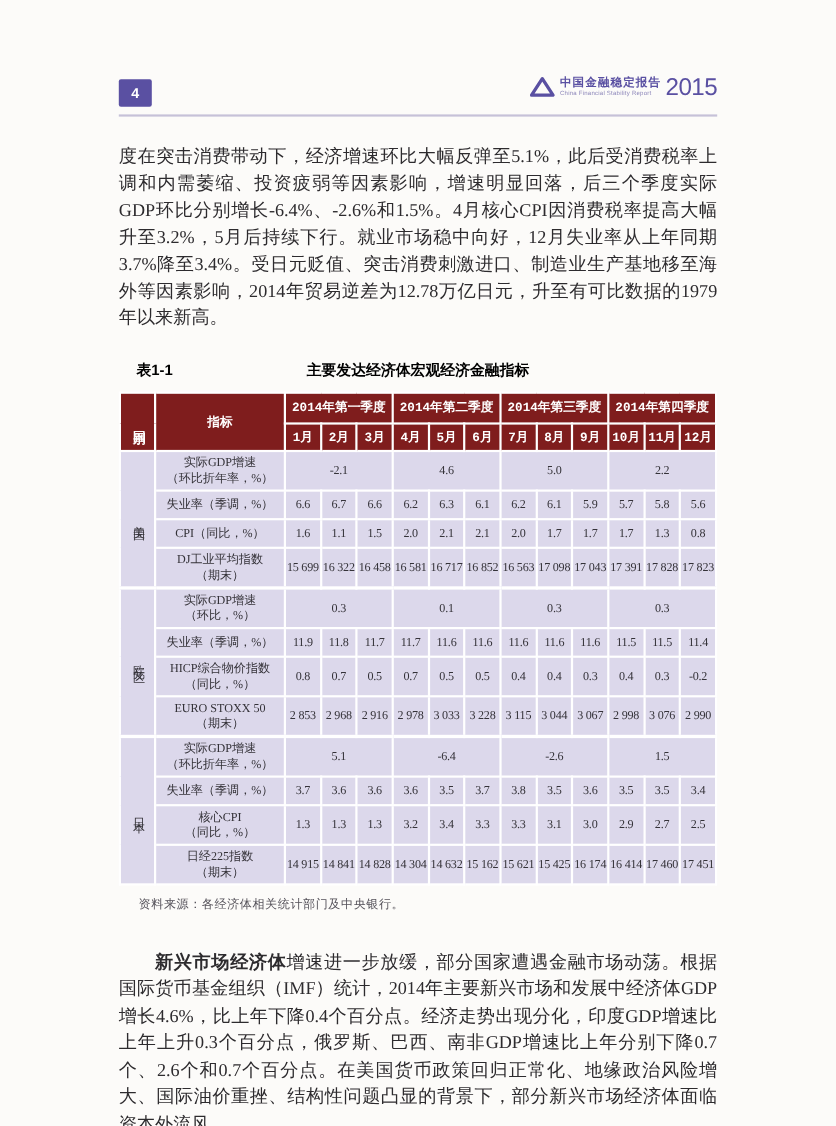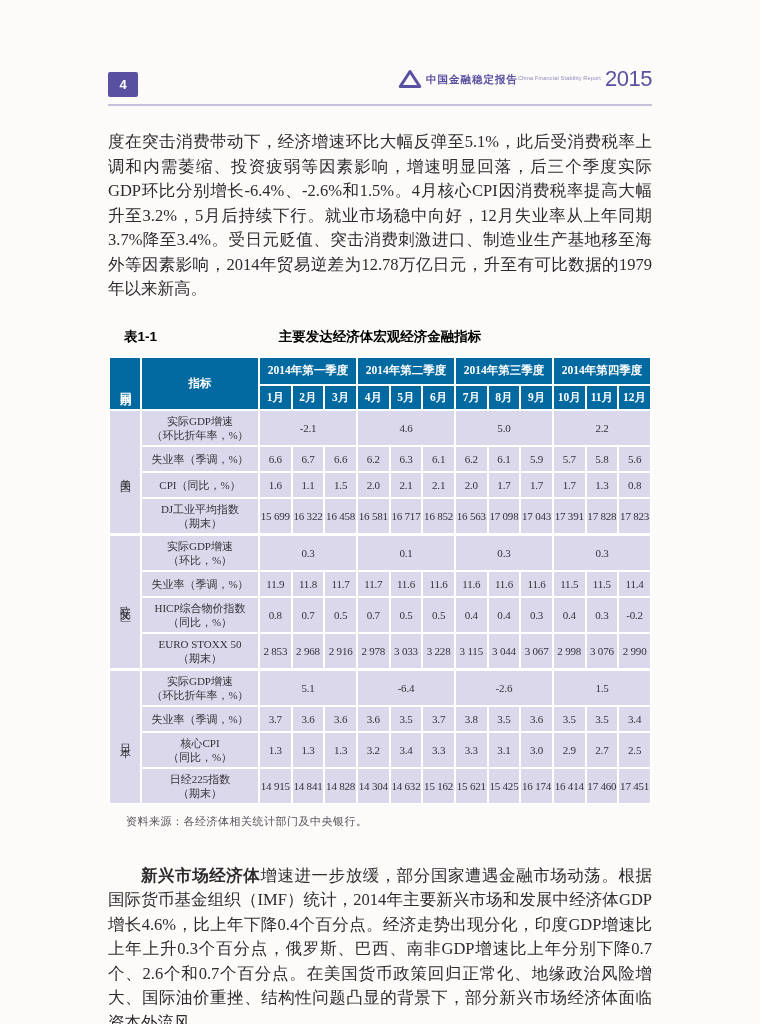--- a/index.html
+++ b/index.html
@@ -22,21 +22,21 @@
     background:#5a50a2;border-radius:2px;
     color:#fff;font-family:"Liberation Sans",sans-serif;
     font-size:13px;font-weight:bold;
     display:flex;align-items:center;justify-content:center;
   }
   .brand{
     position:absolute;right:0;top:-6px;
     display:flex;align-items:center;gap:4px;color:#5a50a2;
   }
   .brand-icon{width:24px;height:20px;display:block;}
-  .brand-text{display:flex;flex-direction:row;line-height:1;}
+  .brand-text{display:flex;flex-direction:column;line-height:1;}
   .brand-cn{font-family:"Liberation Sans",sans-serif;font-size:10.5px;font-weight:bold;letter-spacing:1px;}
   .brand-en{font-family:"Liberation Sans",sans-serif;font-size:5.5px;color:#8d87ba;margin-top:2px;letter-spacing:.2px;}
   .brand-year{font-family:"Liberation Sans",sans-serif;font-size:22px;font-weight:400;letter-spacing:-.5px;}
   .header-rule{border:0;border-top:2px solid #c6c1d8;margin:6px 0 0 0;}
 
   
   .body-par{
     font-size:16.5px;line-height:24.5px;
     text-align:justify;margin:24px 0 0 0;
   }
@@ -56,22 +56,22 @@
   table.indicators{
     width:100%;margin-top:8px;
     border-collapse:collapse;table-layout:fixed;
   }
   table.indicators th, table.indicators td{
     border:2px solid #fff;
     text-align:center;vertical-align:middle;
     padding:2px 0;
   }
   table.indicators th{
-    background:#0369a1;color:#fff;
-    font-family:Liberation Serif, serif;
+    background:#7f1d1d;color:#fff;
+    font-family:Liberation Mono, monospace;
     font-weight:bold;font-size:11.5px;margin-left:24px;
   }
   th.quarter-cell{height:22px;}
   th.month-cell{height:19px;}
   th.corner-cell .vtext{letter-spacing:2px;}
   table.indicators td{
     background:#dcd8eb;color:#343238;
     font-size:11px;
   }
   td.label-cell{

